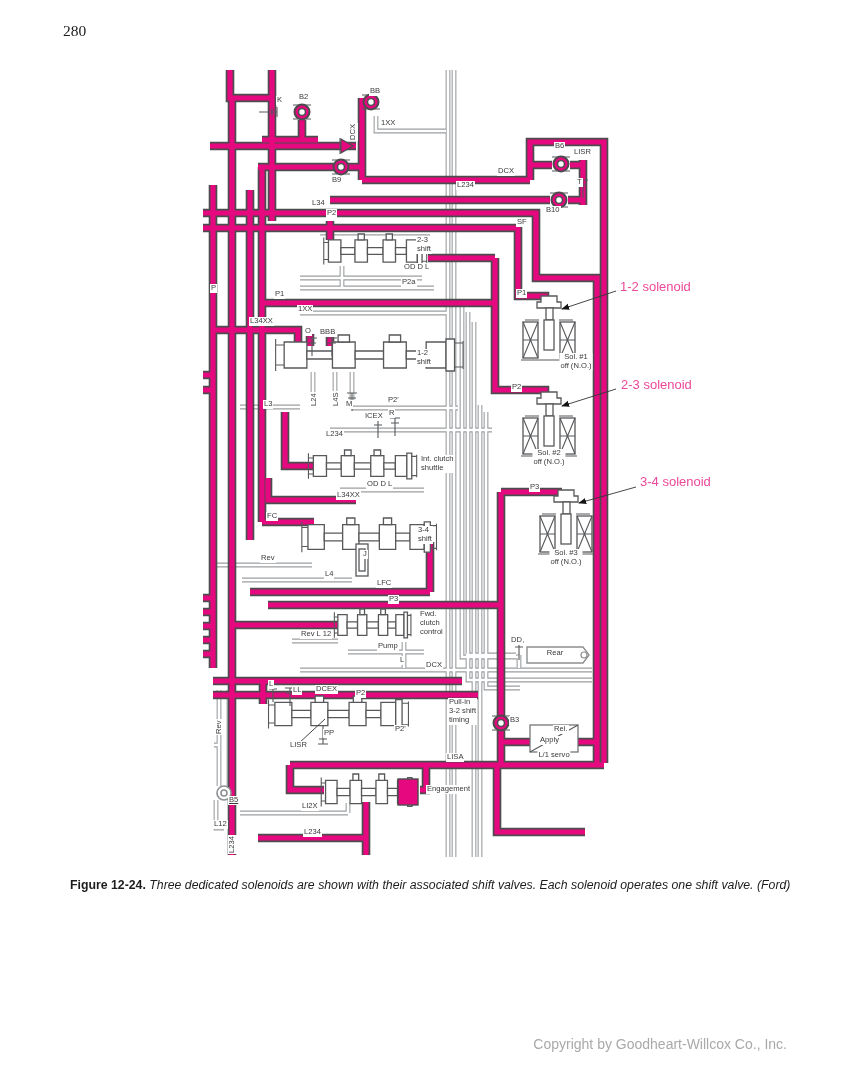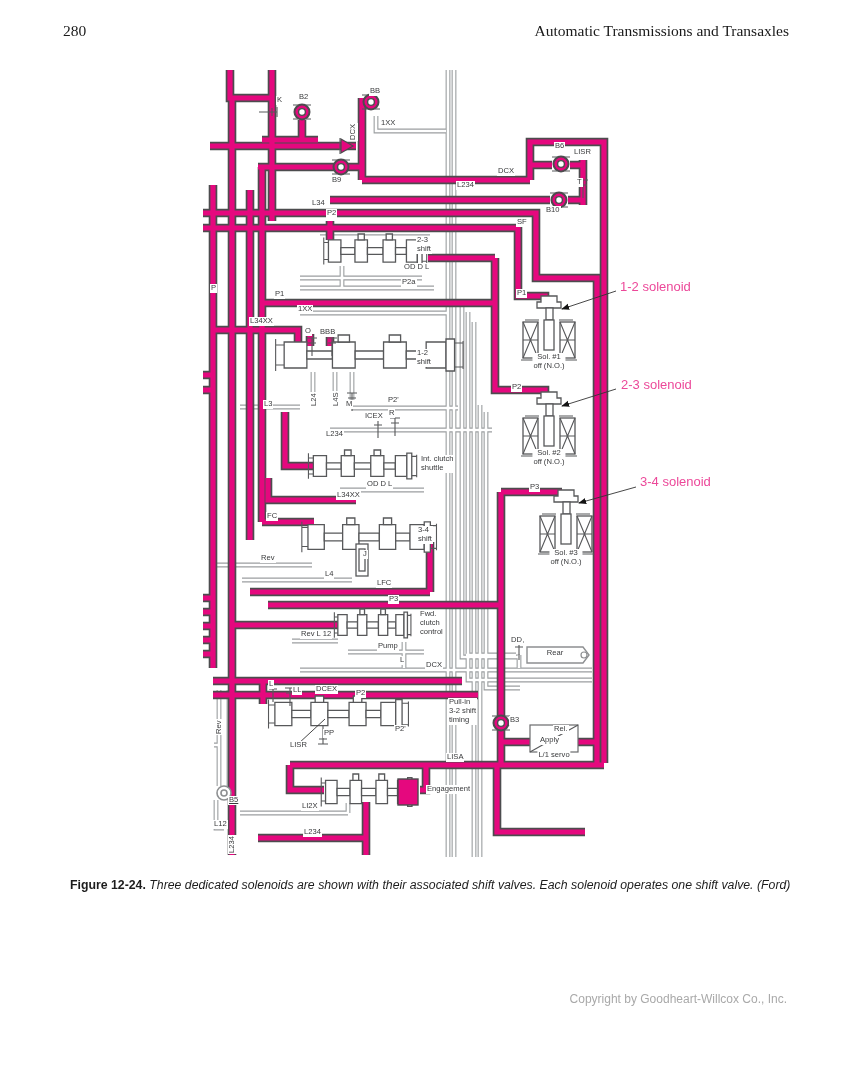--- a/index.html
+++ b/index.html
@@ -22,29 +22,28 @@
   .ballG{fill:#fff;stroke:#8d8f91;stroke-width:1.6;}
   #label-layer{position:absolute;left:0;top:0;width:849px;height:1087px;pointer-events:none;}
   .dlab{position:absolute;font-size:7.6px;line-height:1.18;color:#38393b;white-space:pre;
         background:#fff;padding:0 1px;}
   .ctr{transform:translateX(-50%);text-align:center;}
   .rot{transform:rotate(-90deg);transform-origin:0 0;background:#fff;}
   .callout{position:absolute;font-size:13px;color:#ec4899;white-space:pre;}
   #caption{position:absolute;left:63px;top:866px;width:736px;font-size:12.3px;color:#1d1d1d;padding-left:7px;}
   #caption b{font-style:normal;font-weight:bold;}
   #caption i{font-style:italic;}
-  #copyright{position:absolute;right:62px;top:992px;font-size:12px;color:#a9a9a9;}
+  #copyright{position:absolute;right:62px;top:1036px;font-size:14px;color:#a9a9a9;}
 </style>
 </head>
 <body>
 
 <div id="page">
 
   <span class="hdr" id="pageno">280</span>
-  <span class="hdr" id="runhead">Automatic Transmissions and Transaxles</span>
 
   <svg id="diagram-svg" width="849" height="1087" viewBox="0 0 849 1087">
     <defs>
       <marker id="ah" markerWidth="9" markerHeight="8" refX="8" refY="3.5" orient="auto">
         <path d="M0,0 L9,3.5 L0,7 Z" fill="#141414"></path>
       </marker>
       <path id="pm" d="M230,70 V98 H272 M272,70 V221 M262,140 H318 M302,140 V120
         M210,146 H356 M362,98 V180 M362,180 H530 M258,167 H362
         M330,200 H550 M568,200 H583 M530,165 H552 M570,165 H583 M583,160 V205
         M530,180 V142 H604 V763
@@ -296,21 +295,21 @@
       <span class="dlab" style="left: 511px; top: 383px;">P2</span>
       <span class="dlab" style="left: 266px; top: 512px;">FC</span>
       <span class="dlab" style="left: 417px; top: 526px;">3-4
 shift</span>
       <span class="dlab" style="left: 260px; top: 554px;">Rev</span>
       <span class="dlab" style="left: 362px; top: 550px;">J</span>
       <span class="dlab" style="left: 324px; top: 570px;">L4</span>
       <span class="dlab" style="left: 376px; top: 579px;">LFC</span>
       <span class="dlab" style="left: 388px; top: 595px;">P3</span>
       <span class="dlab" style="left: 529px; top: 483px;">P3</span>
-      <span class="dlab ctr" style="left: 549px; top: 353px;">Sol. #1
+      <span class="dlab ctr" style="left: 576px; top: 353px;">Sol. #1
 off (N.O.)</span>
       <span class="dlab ctr" style="left: 549px; top: 449px;">Sol. #2
 off (N.O.)</span>
       <span class="dlab ctr" style="left: 566px; top: 549px;">Sol. #3
 off (N.O.)</span>
       <span class="dlab" style="left: 419px; top: 610px;">Fwd.
 clutch
 control</span>
       <span class="dlab" style="left: 300px; top: 630px;">Rev L 12</span>
       <span class="dlab" style="left: 377px; top: 642px;">Pump</span>

